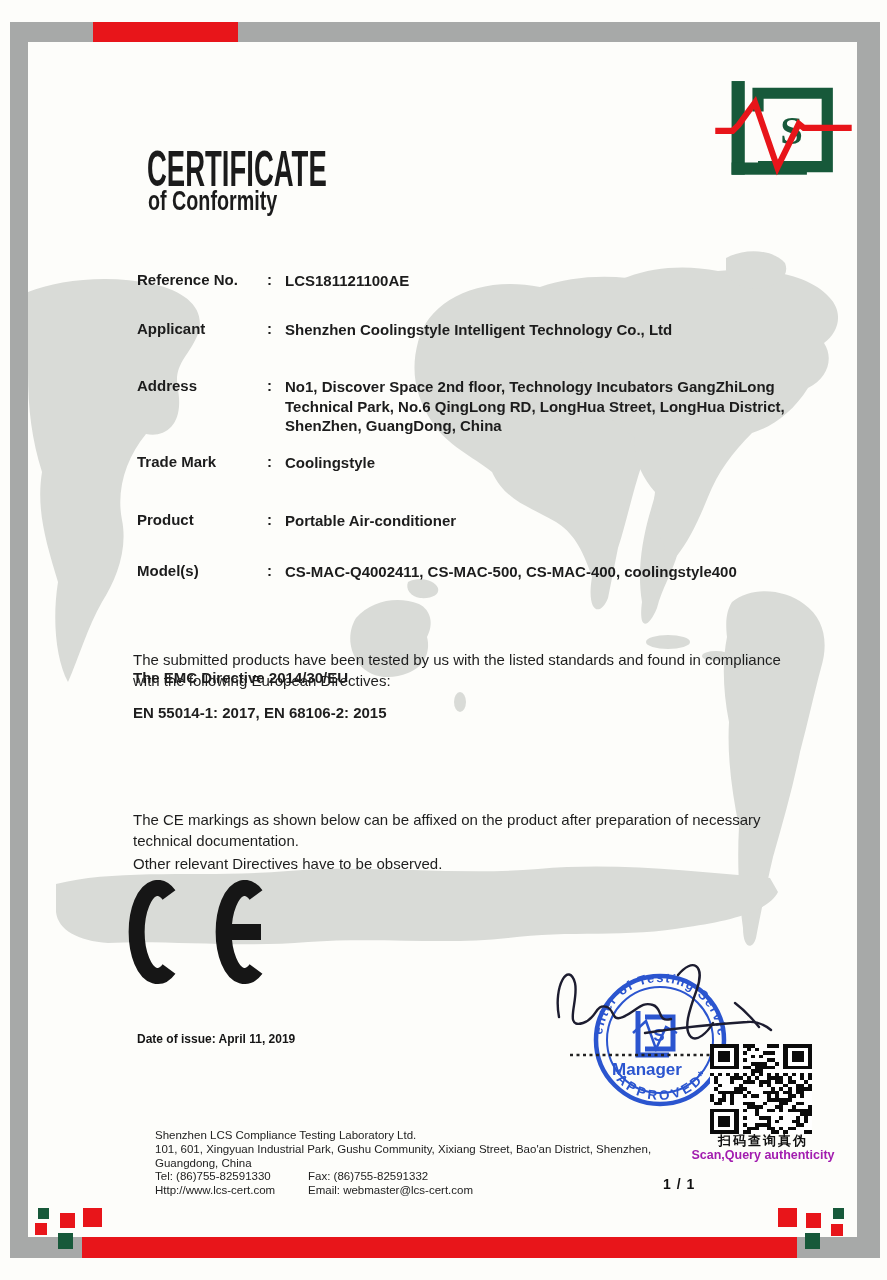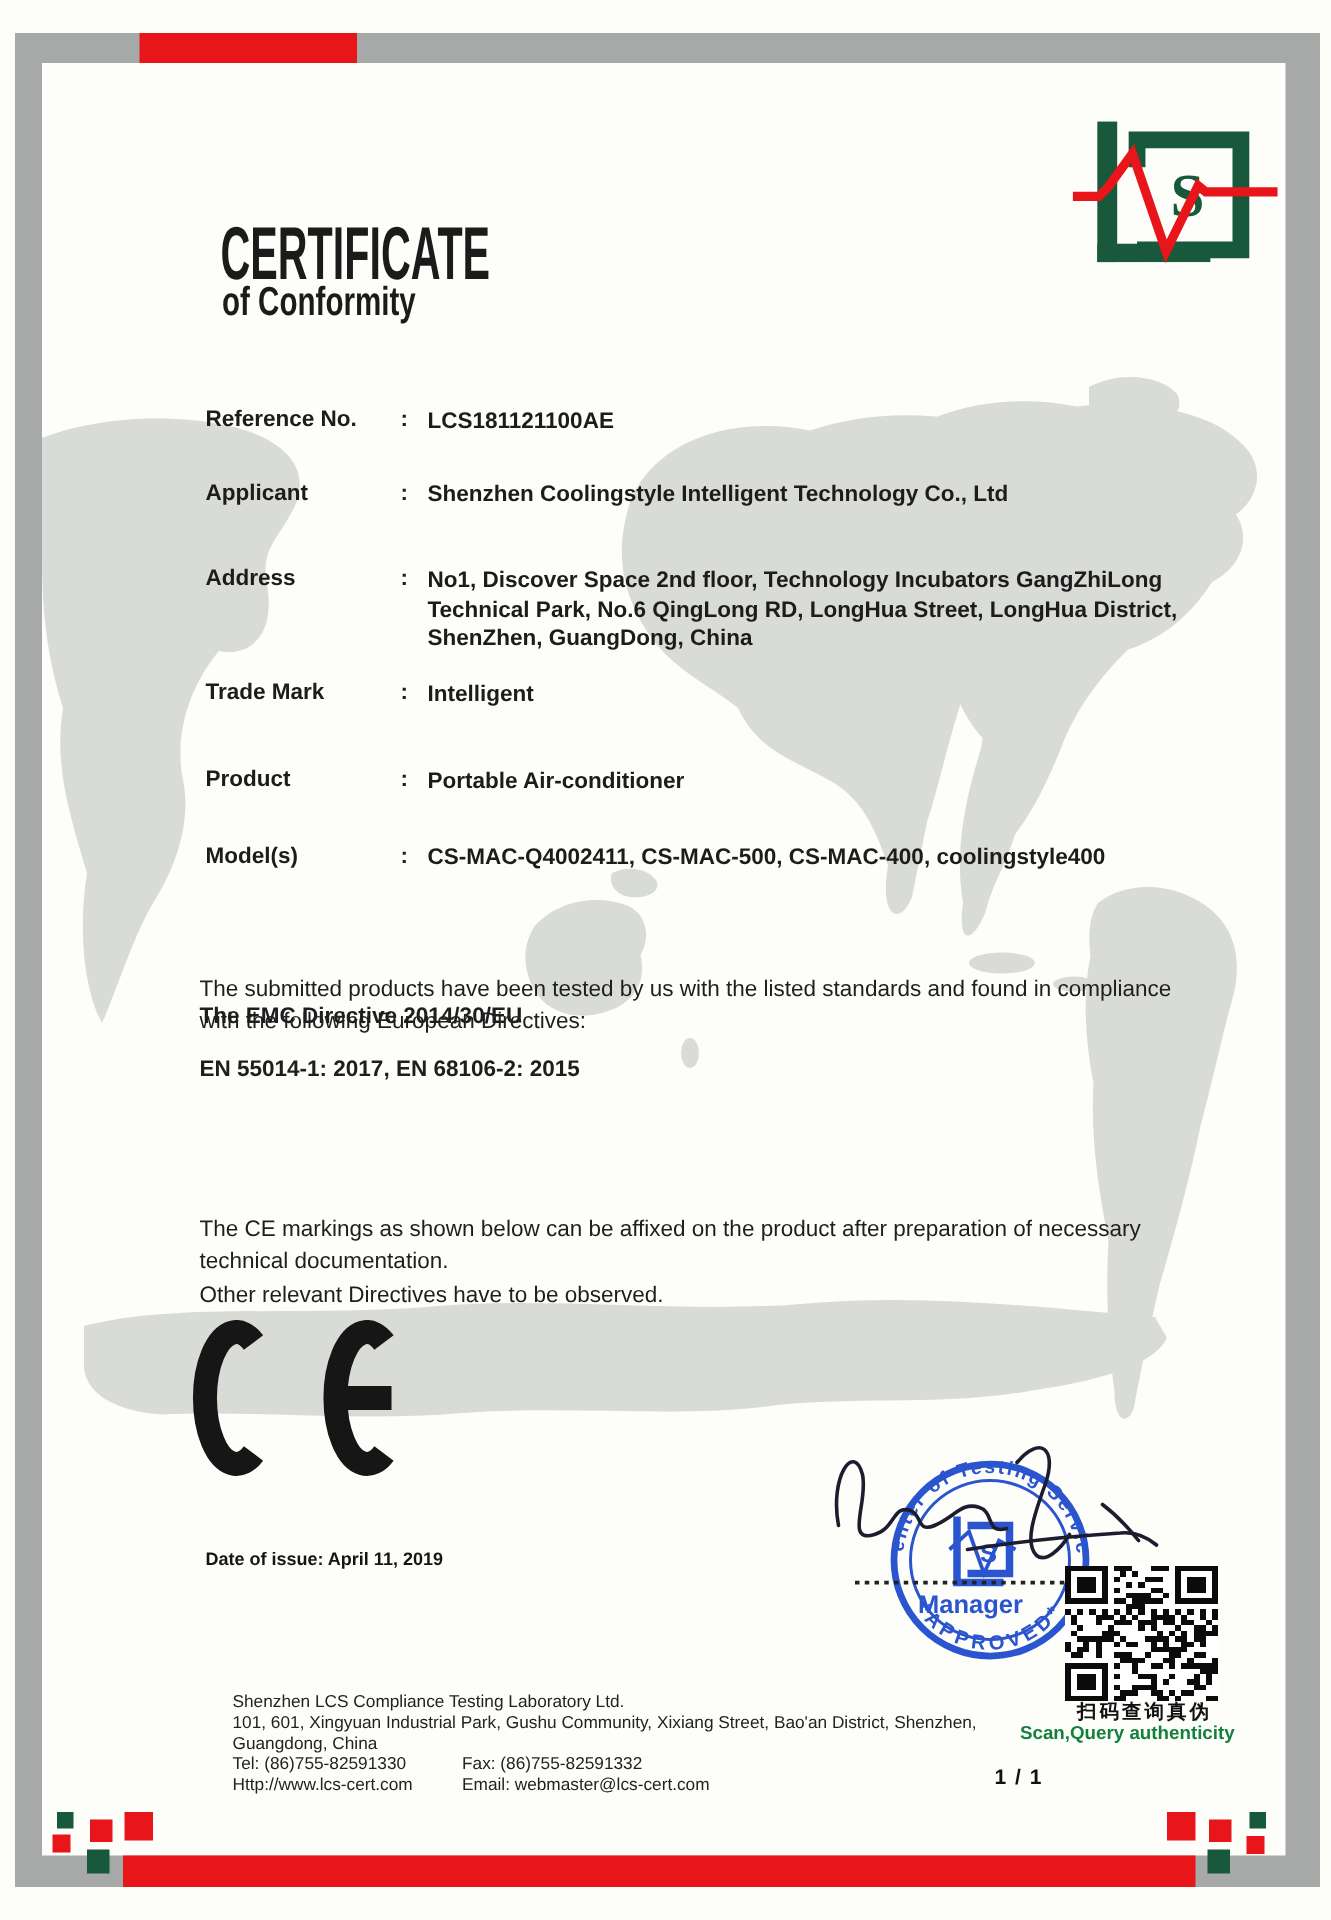--- a/index.html
+++ b/index.html
@@ -44,22 +44,22 @@
   .date-line{position:absolute;left:137px;top:1032px;font-size:12px;font-weight:bold;z-index:2;color:#151515;}
 
   
   .stamp{position:absolute;left:545px;top:945px;z-index:5;}
   .stamp text{font-family:"Liberation Sans",sans-serif;}
 
   
   .qr-wrap{position:absolute;left:710px;top:1044px;z-index:6;}
   .qr-caption-zh{position:absolute;left:688px;top:1132px;width:150px;text-align:center;
     font-size:13px;font-weight:bold;letter-spacing:2px;z-index:6;color:#111;}
-  .qr-caption-en{position:absolute;left:680px;top:1148px;width:166px;
-    font-size:12.5px;font-weight:bold;z-index:6;color:#15803d;}
+  .qr-caption-en{position:absolute;left:680px;top:1148px;width:166px;text-align:center;
+    font-size:12.5px;font-weight:bold;z-index:6;color:#a21caf;}
 
   
   .footer{position:absolute;left:155px;top:1129px;font-size:11.5px;line-height:13.8px;z-index:2;color:#222;width:520px;}
   .footer .fline{position:relative;}
   .footer .c2{position:absolute;left:153px;top:0;}
   .pageno{position:absolute;left:663px;top:1176px;font-size:14px;font-weight:bold;letter-spacing:1px;z-index:2;color:#111;}
 </style>
 </head>
 <body>
 
@@ -125,21 +125,21 @@
     <span class="colon">:</span>
     <span class="val">
       <span>No1, Discover Space 2nd floor, Technology Incubators GangZhiLong</span><br>
       <span>Technical Park, No.6 QingLong RD, LongHua Street, LongHua District,</span><br>
       <span>ShenZhen, GuangDong, China</span>
     </span>
   </div>
   <div class="row" style="top:453px;">
     <span class="lbl">Trade Mark</span>
     <span class="colon">:</span>
-    <span class="val">Intelligent</span>
+    <span class="val">Coolingstyle</span>
   </div>
   <div class="row" style="top:511px;">
     <span class="lbl">Product</span>
     <span class="colon">:</span>
     <span class="val">Portable Air-conditioner</span>
   </div>
   <div class="row" style="top:562px;">
     <span class="lbl">Model(s)</span>
     <span class="colon">:</span>
     <span class="val">CS-MAC-Q4002411, CS-MAC-500, CS-MAC-400, coolingstyle400</span>

